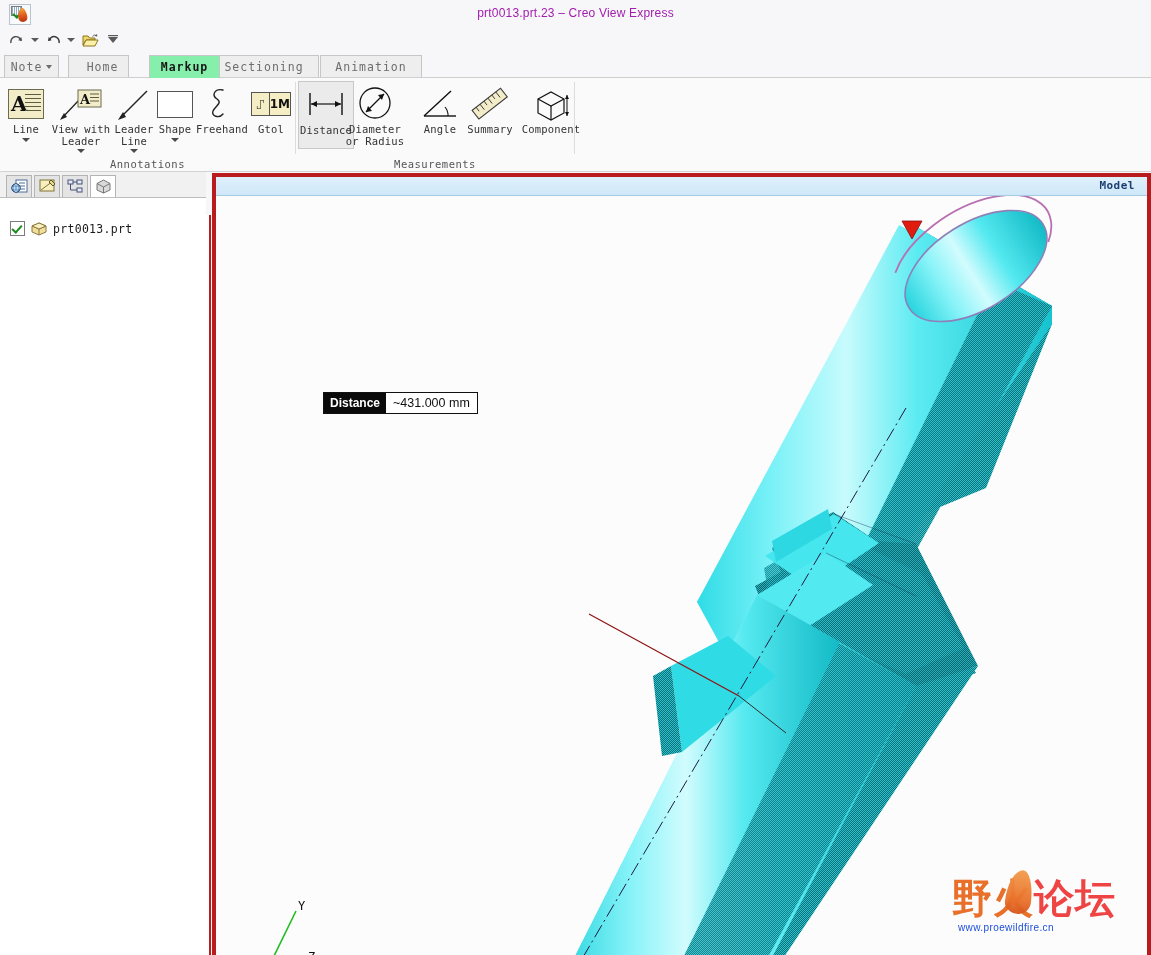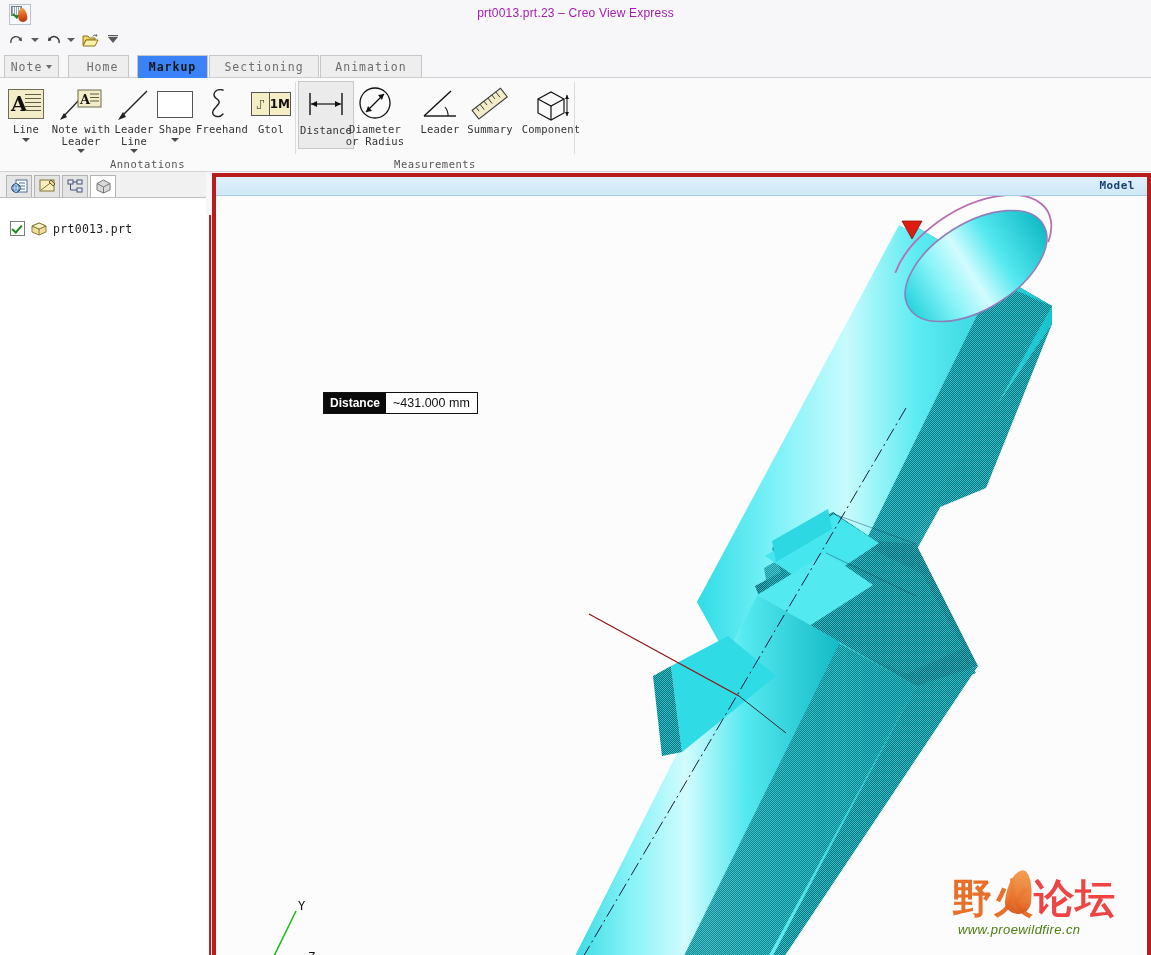--- a/index.html
+++ b/index.html
@@ -38,21 +38,21 @@
     border-top:4px solid #5a5a5a;}
 
   
   .tabrow{position:absolute;left:0;top:53px;width:1151px;height:25px;background:#f7f7f9;}
   .tabrow:after{content:"";position:absolute;left:0;bottom:0;width:1151px;height:1px;background:#cfcfcf;}
   .tab{position:absolute;top:2px;height:23px;box-sizing:border-box;
     border:1px solid #c6c6c6;border-bottom:none;background:#eeeeee;
     display:flex;align-items:center;justify-content:center;
     font-family:"DejaVu Sans Mono",monospace;font-size:11.5px;color:#6d6d6d;
     letter-spacing:1px;cursor:default;}
-  .tab.active{background:#3b82f6;color:#161616;font-weight:bold;z-index:3;border-color:#c6c6c6;}
+  .tab.active{background:#86efac;color:#161616;font-weight:bold;z-index:3;border-color:#c6c6c6;margin-left:12px;}
   .tab .ddmini{margin-left:4px;width:0;height:0;border-left:3px solid transparent;
     border-right:3px solid transparent;border-top:4px solid #6d6d6d;}
 
   
   .ribbon{position:absolute;left:0;top:78px;width:1151px;height:94px;background:#fafafa;}
   .ribbon:after{content:"";position:absolute;left:0;bottom:0;width:1151px;height:1px;background:#d2d2d2;}
   .group{position:absolute;top:0;height:94px;box-sizing:border-box;}
   .group-sep{position:absolute;top:4px;width:1px;height:72px;background:#dcdcdc;}
   .group-label{position:absolute;bottom:2px;width:100%;text-align:center;
     font-family:"DejaVu Sans Mono",monospace;font-size:10.5px;color:#555;letter-spacing:.5px;}
@@ -118,21 +118,21 @@
   .callout .v{background:#fff;color:#111;font-family:"Liberation Sans",sans-serif;
     font-size:12.5px;padding:0 7px;display:flex;align-items:center;}
 
   
   .wm{position:absolute;left:952px;top:874px;width:190px;height:72px;z-index:30;}
   .wm .cjk{position:absolute;left:0;top:0;font-family:"DejaVu Sans",sans-serif;
     font-size:40px;line-height:48px;letter-spacing:1px;white-space:nowrap;font-weight:bold;}
   .wm .c1{color:#e8702a;}
   .wm .c2{color:#ef4444;}
   .wm .url{position:absolute;left:6px;top:48px;font-family:"Liberation Sans",sans-serif;
-    font-style:italic;font-size:13px;color:#4d7c0f;letter-spacing:.4px;}
+    font-size:10px;color:#1d4ed8;letter-spacing:.4px;}
   .wm .flamearc{position:absolute;left:54px;top:-4px;width:26px;height:44px;
     background:linear-gradient(180deg,#f39b4b 0%,#e8702a 70%,#d6551a 100%);
     border-radius:60% 40% 45% 55%/75% 70% 30% 25%;transform:rotate(6deg);opacity:.95;}
 </style>
 </head>
 <body>
 
 <div class="app">
 
   <div class="titlebar">
@@ -219,21 +219,21 @@
             <path d="M2 34 L9 31 L6 27 Z" fill="#222"></path>
             <rect x="20" y="4" width="23" height="17" fill="#f3ecc9" stroke="#6b6b4f"></rect>
             <text x="22" y="18" font-family="DejaVu Serif, serif" font-size="13" font-weight="bold" fill="#111">A</text>
             <g stroke="#5c5c3f" stroke-width="1">
               <line x1="32" y1="8" x2="41" y2="8"></line>
                 <line x1="32" y1="11.5" x2="41" y2="11.5"></line>
               <line x1="32" y1="15" x2="41" y2="15"></line>
             </g>
           </svg>
         </div>
-        <div class="lbl">Note with Leader</div>
+        <div class="lbl">View with Leader</div>
         <div class="caret"></div>
       </div>
 
       <div class="cmd" style="left:112px;width:44px;">
         <div class="glyph">
           <svg width="38" height="36" viewBox="0 0 38 36">
             <line x1="6" y1="31" x2="32" y2="5" stroke="#222" stroke-width="1.4"></line>
             <path d="M3 34 L11 31 L8 26 Z" fill="#222"></path>
           </svg>
         </div>
@@ -301,21 +301,21 @@
       </div>
 
       <div class="cmd" style="left:124px;width:40px;">
         <div class="glyph">
           <svg width="40" height="36" viewBox="0 0 40 36">
             <line x1="4" y1="30" x2="36" y2="30" stroke="#111" stroke-width="1.4"></line>
             <line x1="4" y1="30" x2="31" y2="5" stroke="#111" stroke-width="1.4"></line>
             <path d="M28 30 A13 13 0 0 0 25 21" fill="none" stroke="#111" stroke-width="1.1"></path>
           </svg>
         </div>
-        <div class="lbl">Leader</div>
+        <div class="lbl">Angle</div>
       </div>
 
       <div class="cmd" style="left:166px;width:56px;">
         <div class="glyph">
           <svg width="44" height="36" viewBox="0 0 44 36">
             <g transform="rotate(-38 22 18)">
               <rect x="4" y="12" width="36" height="11" fill="#f3ecc9" stroke="#3a3a3a" stroke-width="1.1"></rect>
               <g stroke="#3a3a3a" stroke-width=".9">
                 <line x1="9" y1="12" x2="9" y2="17"></line>
                   <line x1="14" y1="12" x2="14" y2="19"></line>

